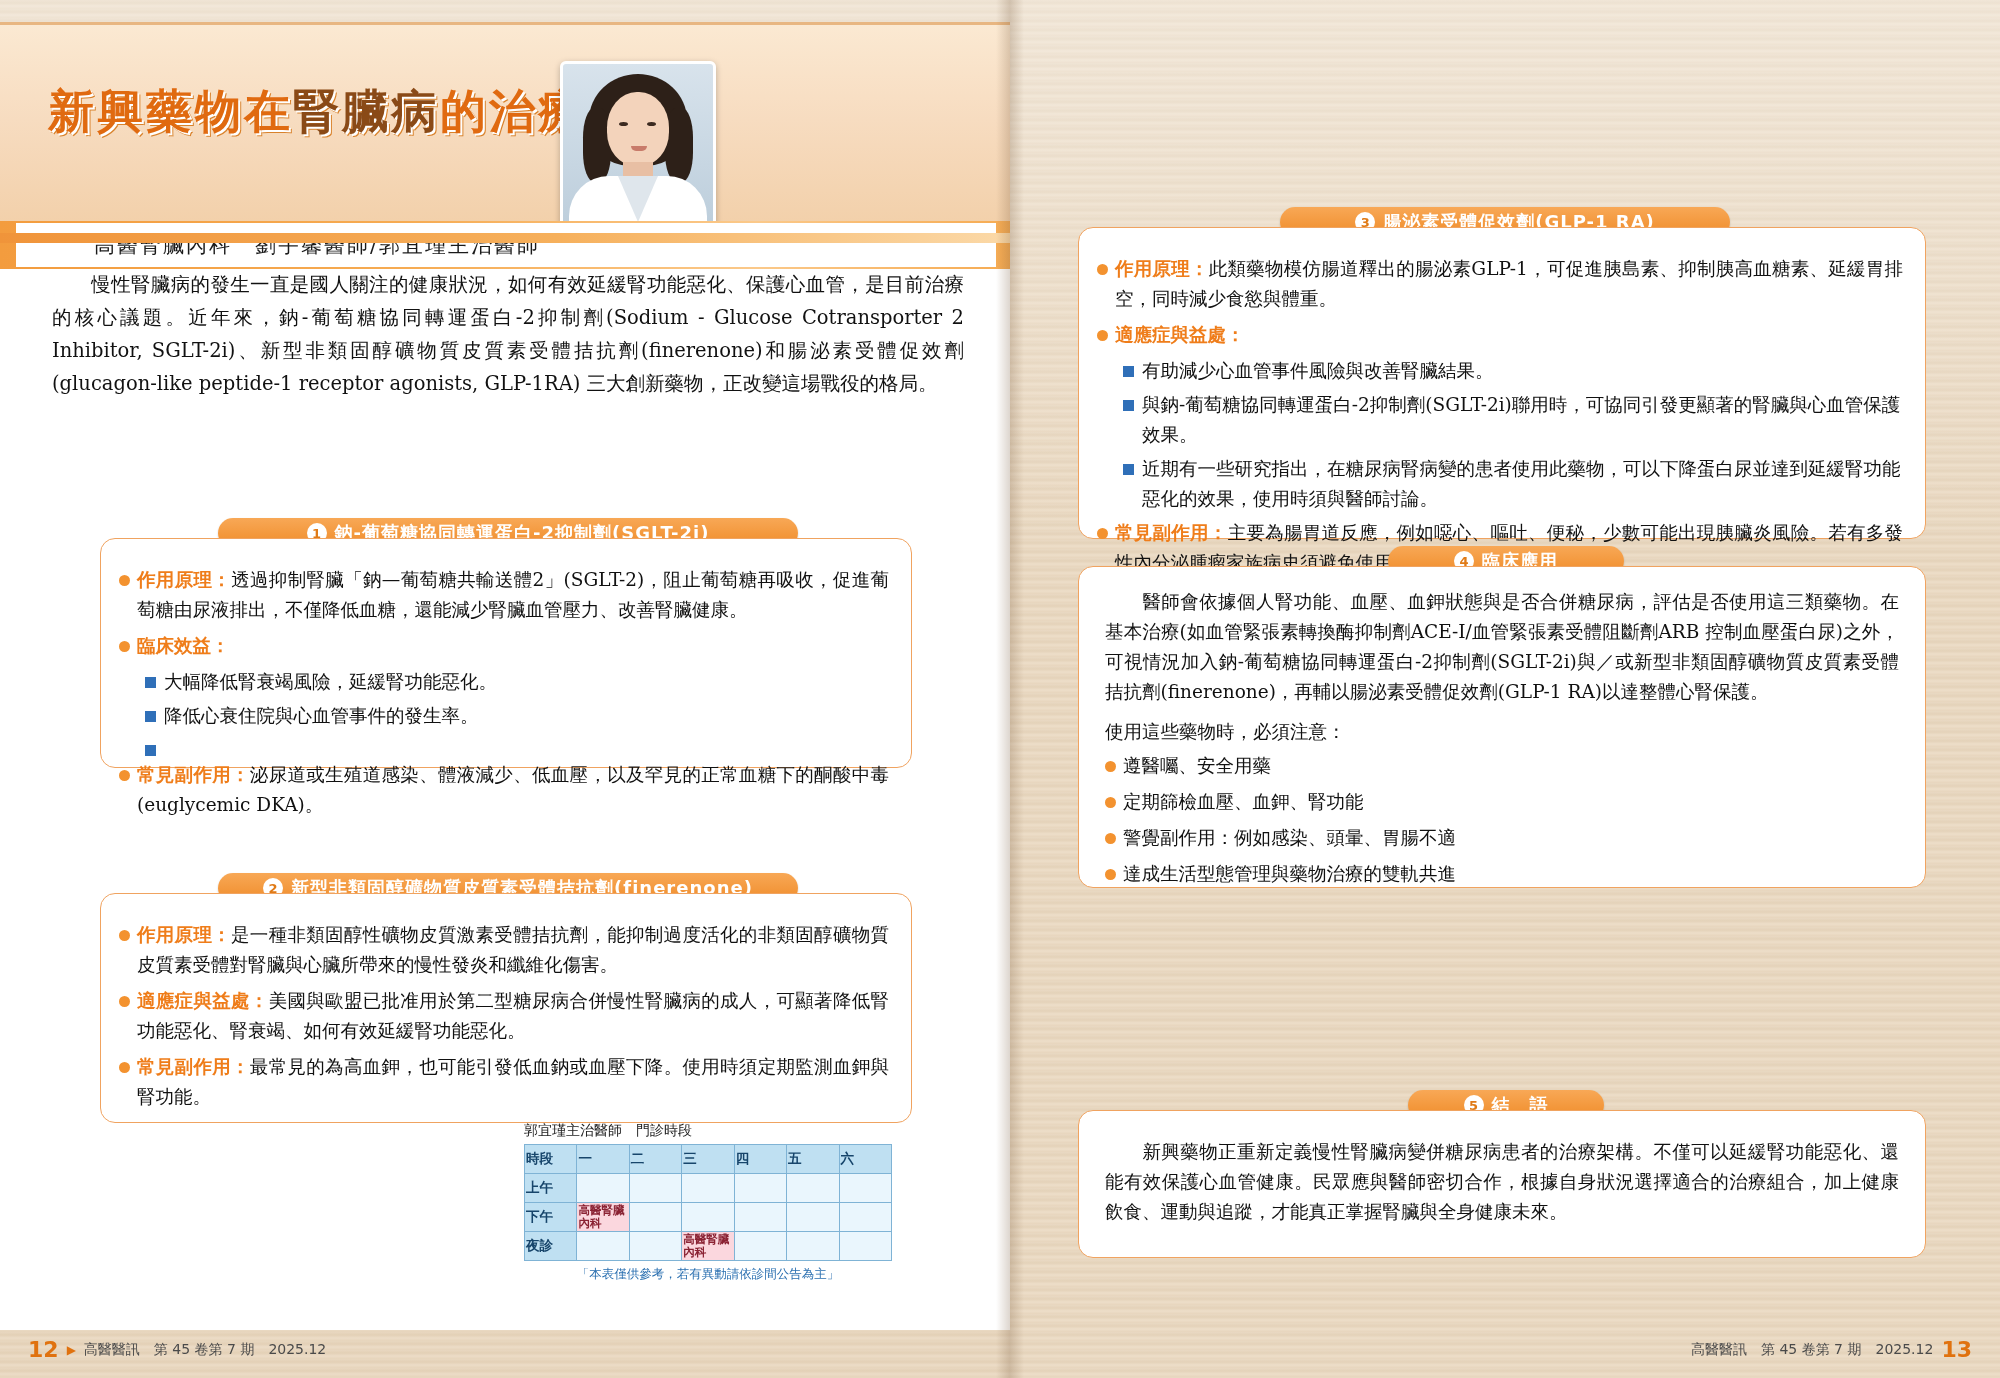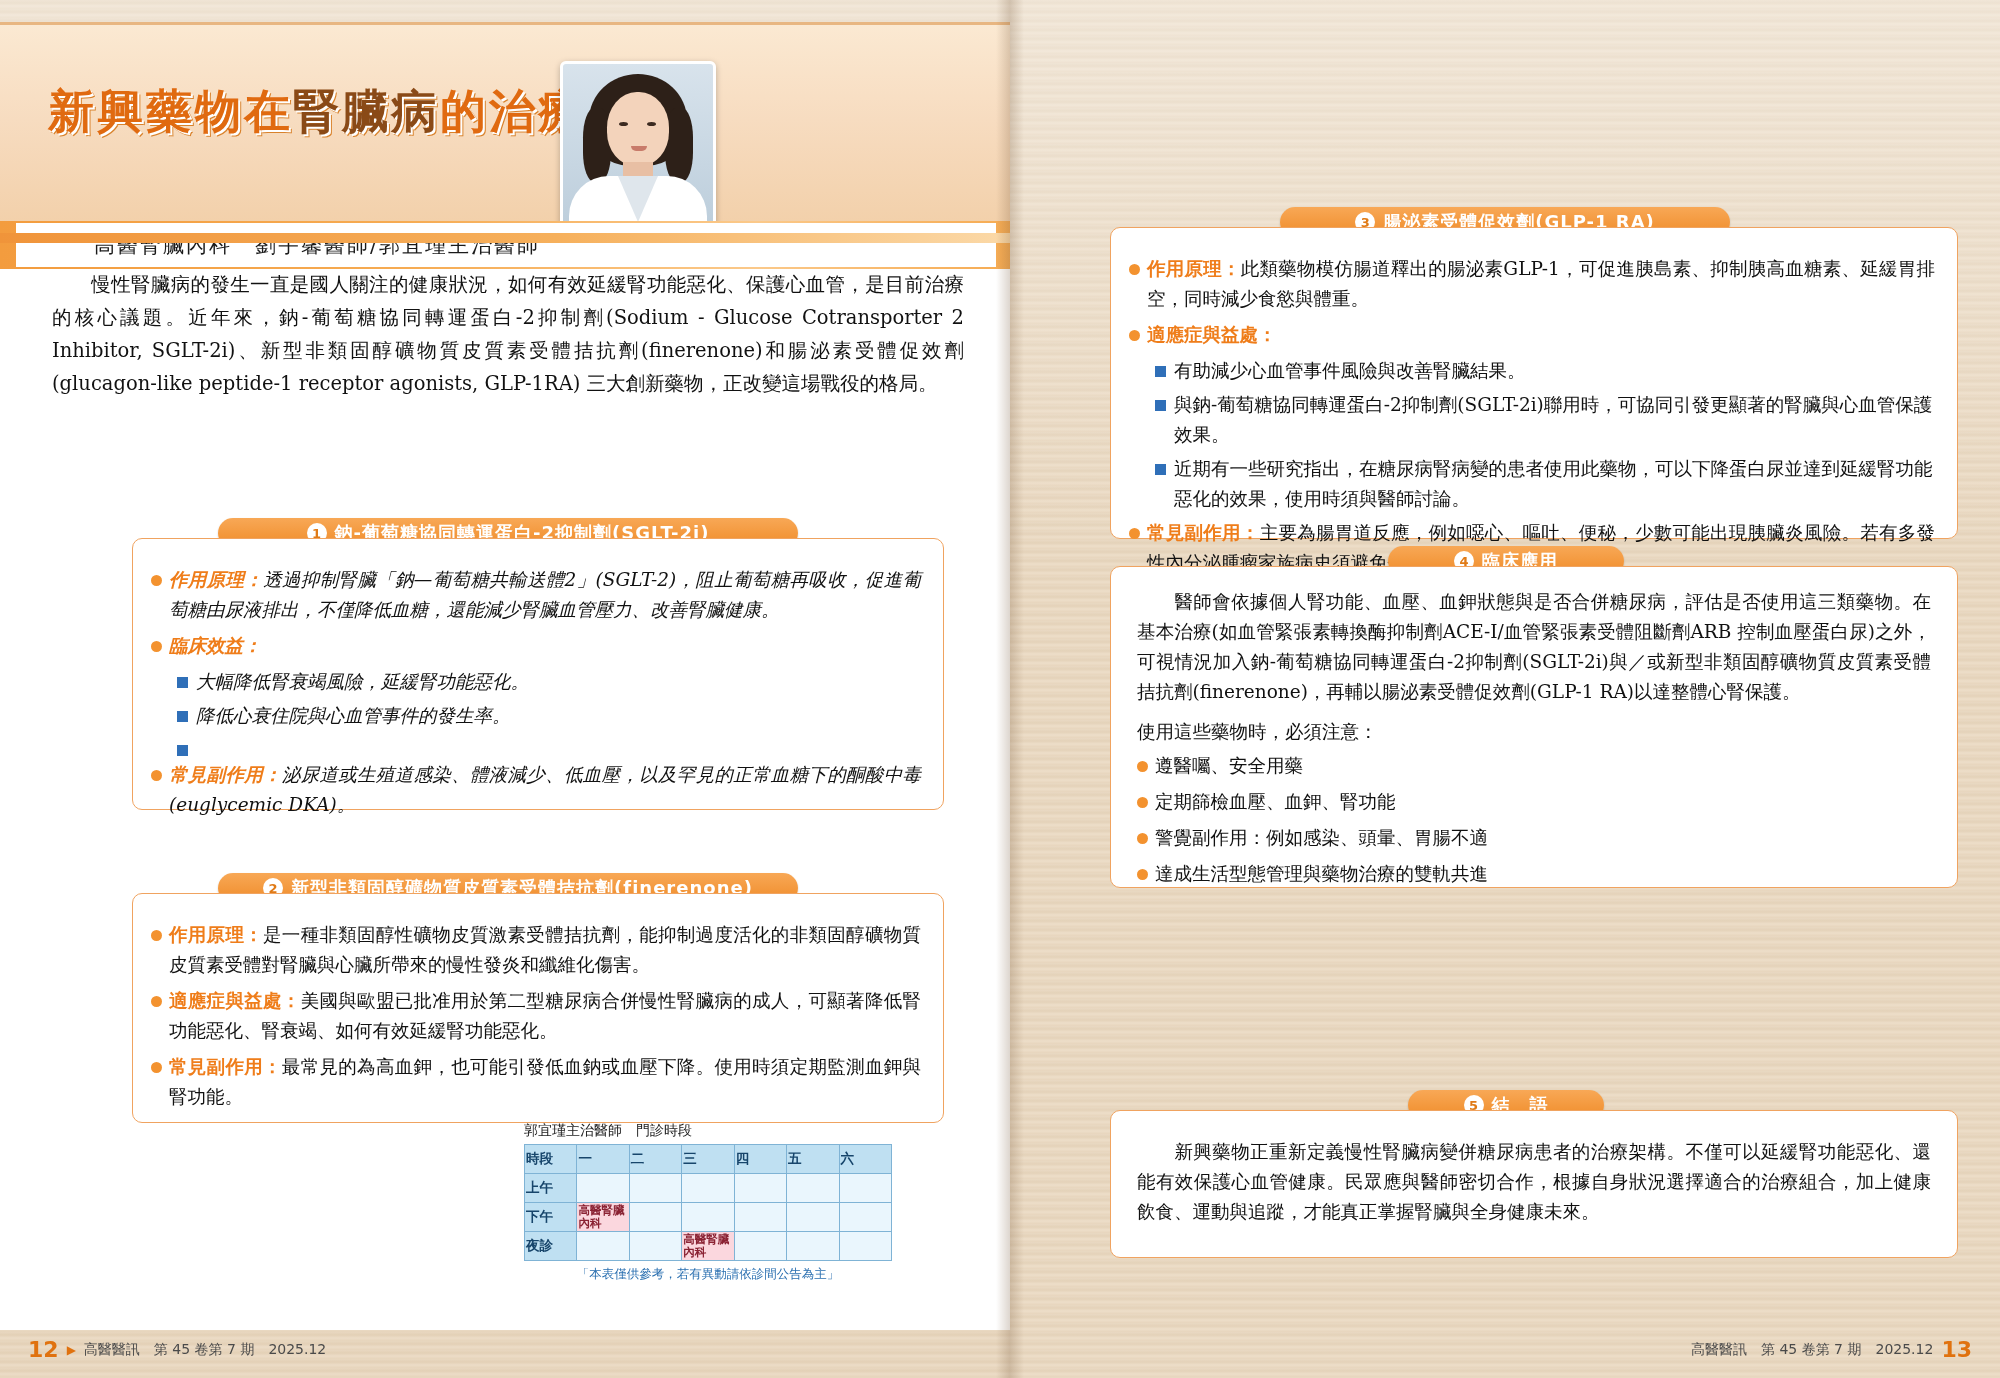--- a/index.html
+++ b/index.html
@@ -110,23 +110,22 @@
   .ribbon .num{
     width:20px;height:20px;border-radius:50%;background:#ffffff;color:#e07a16;
     font-size:13px;font-weight:bold;display:flex;align-items:center;justify-content:center;
     margin-right:8px;font-family:"DejaVu Sans", sans-serif;
   }
   .ribbon .txt{color:#ffffff;font-size:18px;font-weight:bold;letter-spacing:1px;
     font-family:"DejaVu Sans", sans-serif;white-space:nowrap;}
 
   
   .box{
-    position:absolute;border:1.5px solid #f0a360;border-radius:10px;background:#ffffff;
+    position:absolute;border:1.5px solid #f0a360;border-radius:15px;background:#ffffff;
     box-sizing:border-box;
-    margin-left:32px;
   }
   .item{
     display:flex;align-items:flex-start;margin:0 0 6px 0;
     font-family:"DejaVu Serif", serif;
     font-size:18.5px;line-height:30px;color:#111;
   }
   .bullet-dot{
     flex:0 0 auto;width:11px;height:11px;border-radius:50%;
     background:#f3922f;margin:10px 7px 0 0;
   }
@@ -206,21 +205,21 @@
 
     <div class="intro">
       <span class="indent"></span><span>慢性腎臟病的發生一直是國人關注的健康狀況，如何有效延緩腎功能惡化、保護心血管，是目前治療的核心議題。近年來，鈉-葡萄糖協同轉運蛋白-2抑制劑(Sodium - Glucose Cotransporter 2 Inhibitor, SGLT-2i)、新型非類固醇礦物質皮質素受體拮抗劑(finerenone)和腸泌素受體促效劑(glucagon-like peptide-1 receptor agonists, GLP-1RA) 三大創新藥物，正改變這場戰役的格局。</span>
     </div>
 
     <div class="ribbon" style="left:218px;top:518px;width:580px;">
       <span class="num">1</span>
       <span class="txt">鈉-葡萄糖協同轉運蛋白-2抑制劑(SGLT-2i)</span>
     </div>
 
-    <div class="box" style="left:100px;top:538px;width:812px;height:272px;padding:26px 22px 14px 18px;font-style:italic;">
+    <div class="box" style="left:100px;top:538px;width:812px;height:230px;padding:26px 22px 14px 18px;">
       <div class="item">
         <span class="bullet-dot"></span>
         <span class="body"><span class="lead">作用原理：</span><span>透過抑制腎臟「鈉—葡萄糖共輸送體2」(SGLT-2)，阻止葡萄糖再吸收，促進葡萄糖由尿液排出，不僅降低血糖，還能減少腎臟血管壓力、改善腎臟健康。</span></span>
       </div>
       <div class="item">
         <span class="bullet-dot"></span>
         <span class="lead">臨床效益：</span>
       </div>
       <div class="subitem">
         <span class="bullet-sq"></span>

